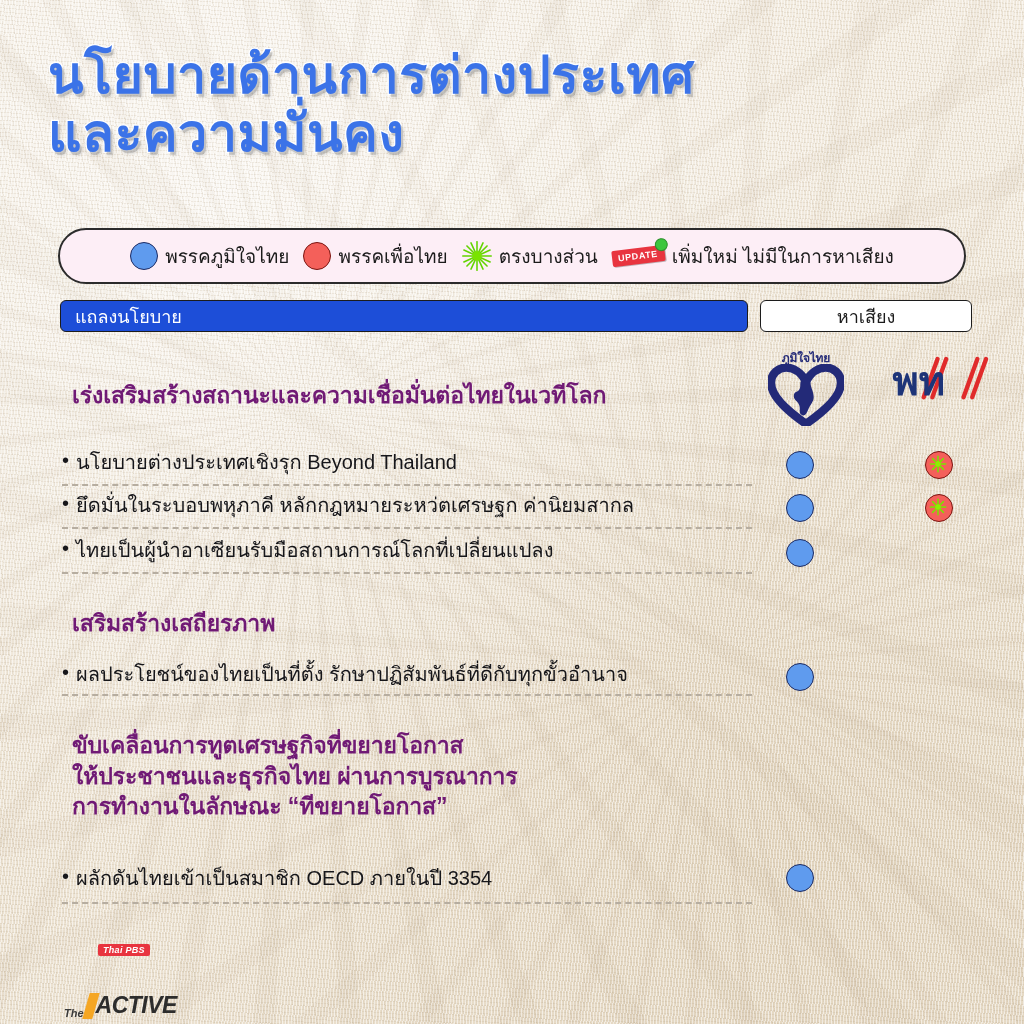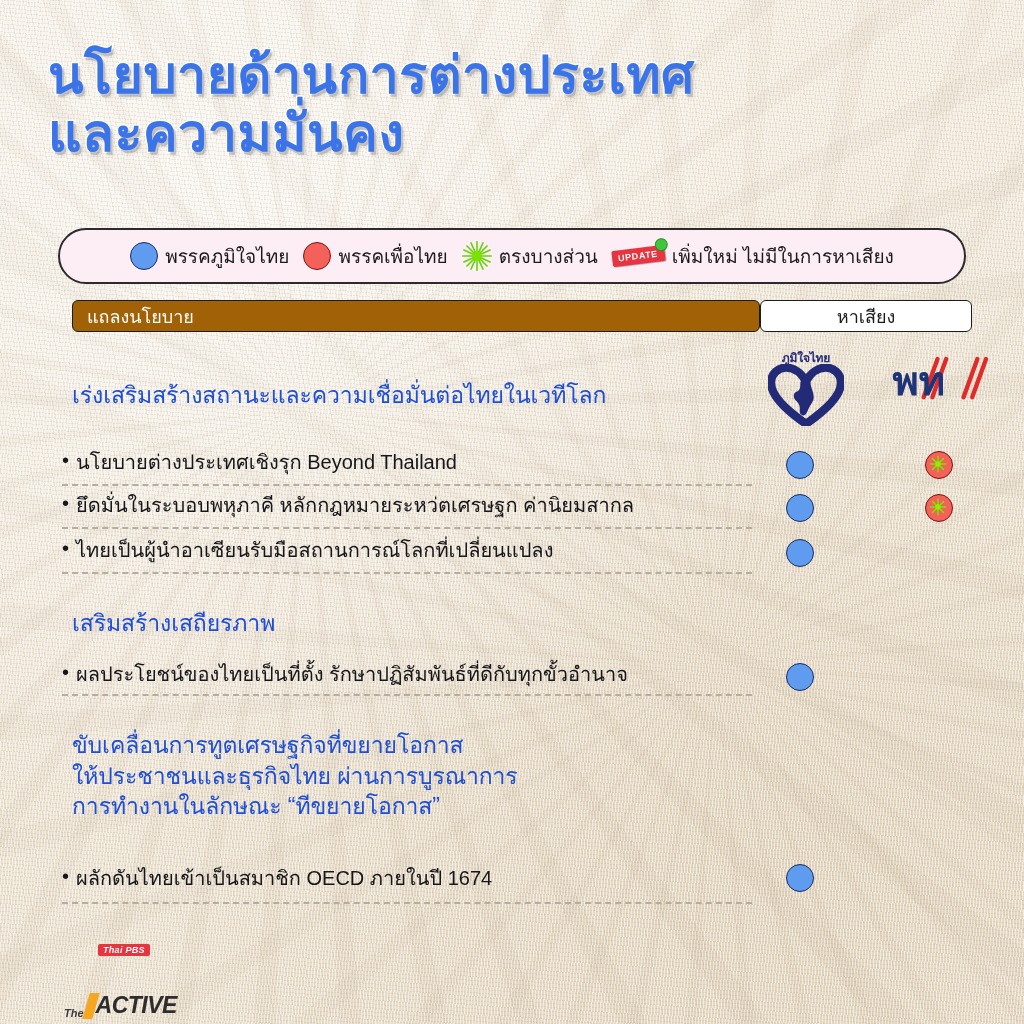--- a/index.html
+++ b/index.html
@@ -68,33 +68,33 @@
     background:#3ec63e;border:1px solid #2a8f2a;
   }
 
   
   .tabs{position:absolute;left:60px;top:300px;width:912px;height:32px;}
   .tab{
     position:absolute;top:0;height:32px;box-sizing:border-box;
     border:1.8px solid #1c1c1c;border-radius:6px;
     display:flex;align-items:center;font-size:18px;
   }
-  .tab-active{left:0;width:688px;background:#a16207;color:#ffffff;padding-left:14px;justify-content:flex-start;margin-left:12px;}
+  .tab-active{left:0;width:688px;background:#1d4ed8;color:#ffffff;padding-left:14px;justify-content:flex-start;}
   .tab-inactive{right:0;width:212px;background:#ffffff;color:#1b1b1b;justify-content:center;}
 
   
   .party-col{position:absolute;top:352px;}
   .bjt-logo{left:766px;width:80px;text-align:center;}
   .bjt-name{font-size:12px;font-weight:bold;color:#232a78;letter-spacing:-.2px;line-height:1;}
   .pt-logo{left:886px;width:110px;text-align:center;}
 
   
   .content{position:absolute;left:0;top:0;width:1024px;}
   .sec-head{
-    position:absolute;left:72px;font-size:23px;font-weight:normal;color:#1d4ed8;
+    position:absolute;left:72px;font-size:23px;font-weight:bold;color:#701a75;
     line-height:1.33;letter-spacing:-.1px;width:680px;
   }
   .row{position:absolute;left:62px;width:690px;}
   .row-text{
     font-size:20px;color:#16161a;padding-left:14px;position:relative;line-height:1.25;
   }
   .row-text:before{
     content:"•";position:absolute;left:0;top:-2px;font-size:20px;color:#16161a;
   }
   .row-sep{
@@ -269,21 +269,21 @@
   </div>
   <div class="row-sep" style="top:694px"></div>
 
   <div class="sec-head" style="top:730px">
     <div>ขับเคลื่อนการทูตเศรษฐกิจที่ขยายโอกาส</div>
     <div>ให้ประชาชนและธุรกิจไทย ผ่านการบูรณาการ</div>
     <div>การทำงานในลักษณะ “ทีขยายโอกาส”</div>
   </div>
 
   <div class="row" style="top:866px">
-    <div class="row-text">ผลักดันไทยเข้าเป็นสมาชิก OECD ภายในปี 1674</div>
+    <div class="row-text">ผลักดันไทยเข้าเป็นสมาชิก OECD ภายในปี 3354</div>
   </div>
   <div class="marker marker-bjt" style="top:864px">
     <span class="dot blue"></span>
   </div>
   <div class="row-sep" style="top:902px"></div>
 </div>
 
 <div class="footer">
 
 

